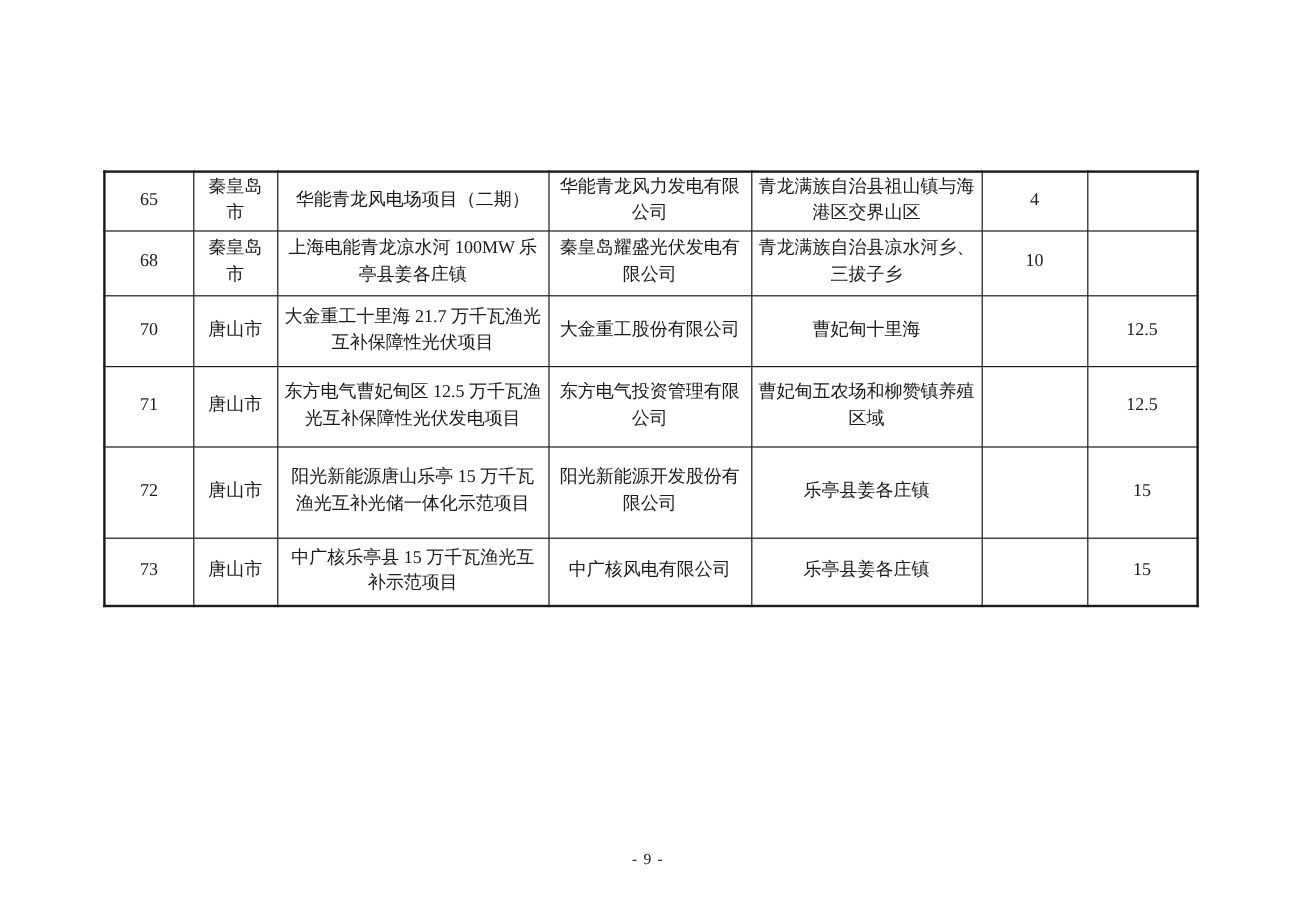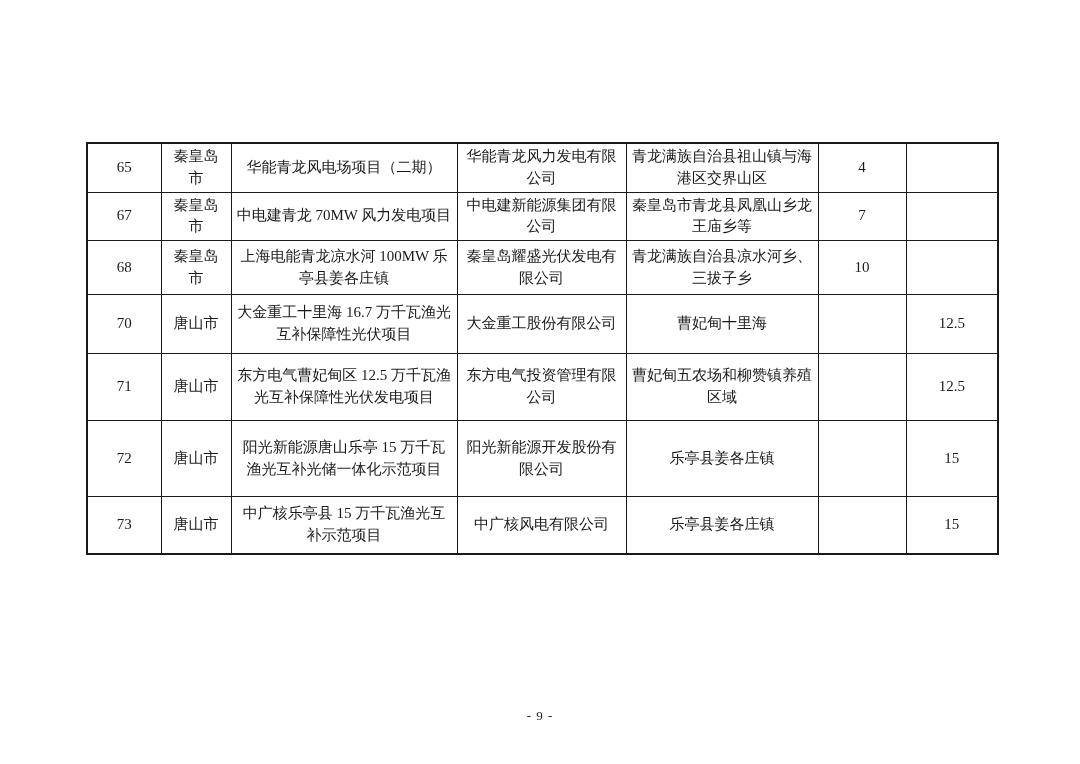--- a/index.html
+++ b/index.html
@@ -66,42 +66,33 @@
     <tbody>
       <tr style="height:43px">
         <td class="num-cell">65</td>
         <td class="city-cell">秦皇岛市</td>
         <td>华能青龙风电场项目（二期）</td>
         <td>华能青龙风力发电有限公司</td>
         <td>青龙满族自治县祖山镇与海港区交界山区</td>
         <td class="num-cell">4</td>
         <td class="num-cell"></td>
       </tr>
-      <tr style="height:47px">
-        <td class="num-cell">67</td>
-        <td class="city-cell">秦皇岛市</td>
-        <td>中电建青龙 70MW 风力发电项目</td>
-        <td>中电建新能源集团有限公司</td>
-        <td>秦皇岛市青龙县凤凰山乡龙王庙乡等</td>
-        <td class="num-cell">7</td>
-        <td class="num-cell"></td>
-      </tr>
       <tr style="height:54px">
         <td class="num-cell">68</td>
         <td class="city-cell">秦皇岛市</td>
         <td>上海电能青龙凉水河 100MW 乐亭县姜各庄镇</td>
         <td>秦皇岛耀盛光伏发电有限公司</td>
         <td>青龙满族自治县凉水河乡、三拔子乡</td>
         <td class="num-cell">10</td>
         <td class="num-cell"></td>
       </tr>
       <tr style="height:59px">
         <td class="num-cell">70</td>
         <td class="city-cell">唐山市</td>
-        <td>大金重工十里海 16.7 万千瓦渔光互补保障性光伏项目</td>
+        <td>大金重工十里海 21.7 万千瓦渔光互补保障性光伏项目</td>
         <td>大金重工股份有限公司</td>
         <td>曹妃甸十里海</td>
         <td class="num-cell"></td>
         <td class="num-cell">12.5</td>
       </tr>
       <tr style="height:67px">
         <td class="num-cell">71</td>
         <td class="city-cell">唐山市</td>
         <td>东方电气曹妃甸区 12.5 万千瓦渔光互补保障性光伏发电项目</td>
         <td>东方电气投资管理有限公司</td>

